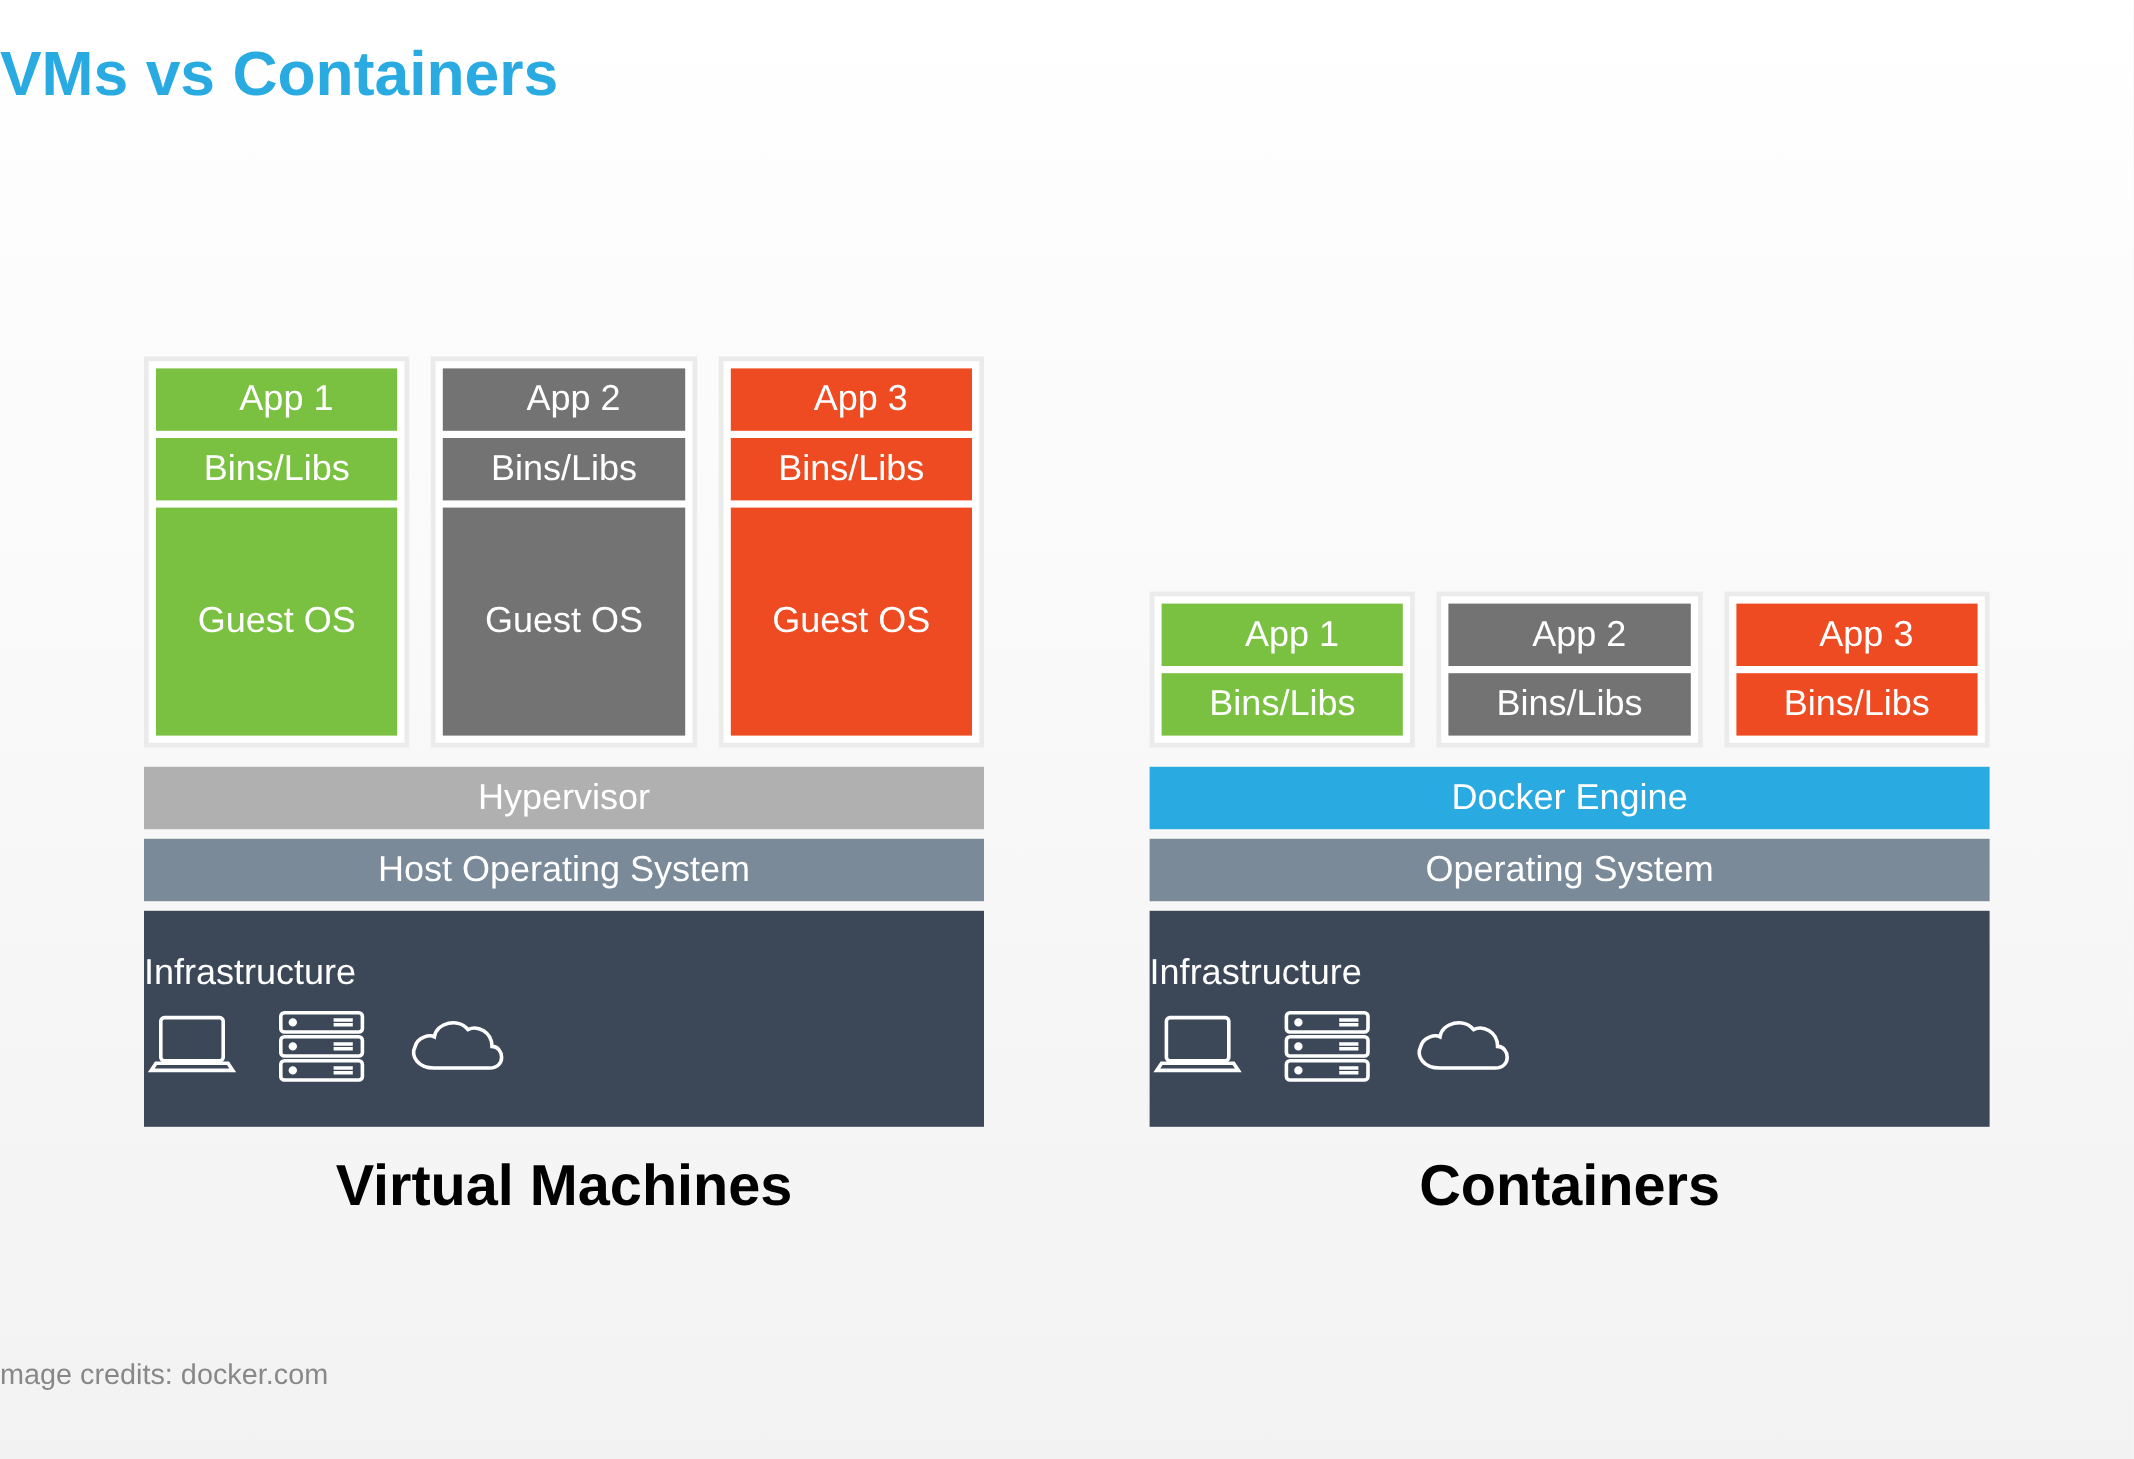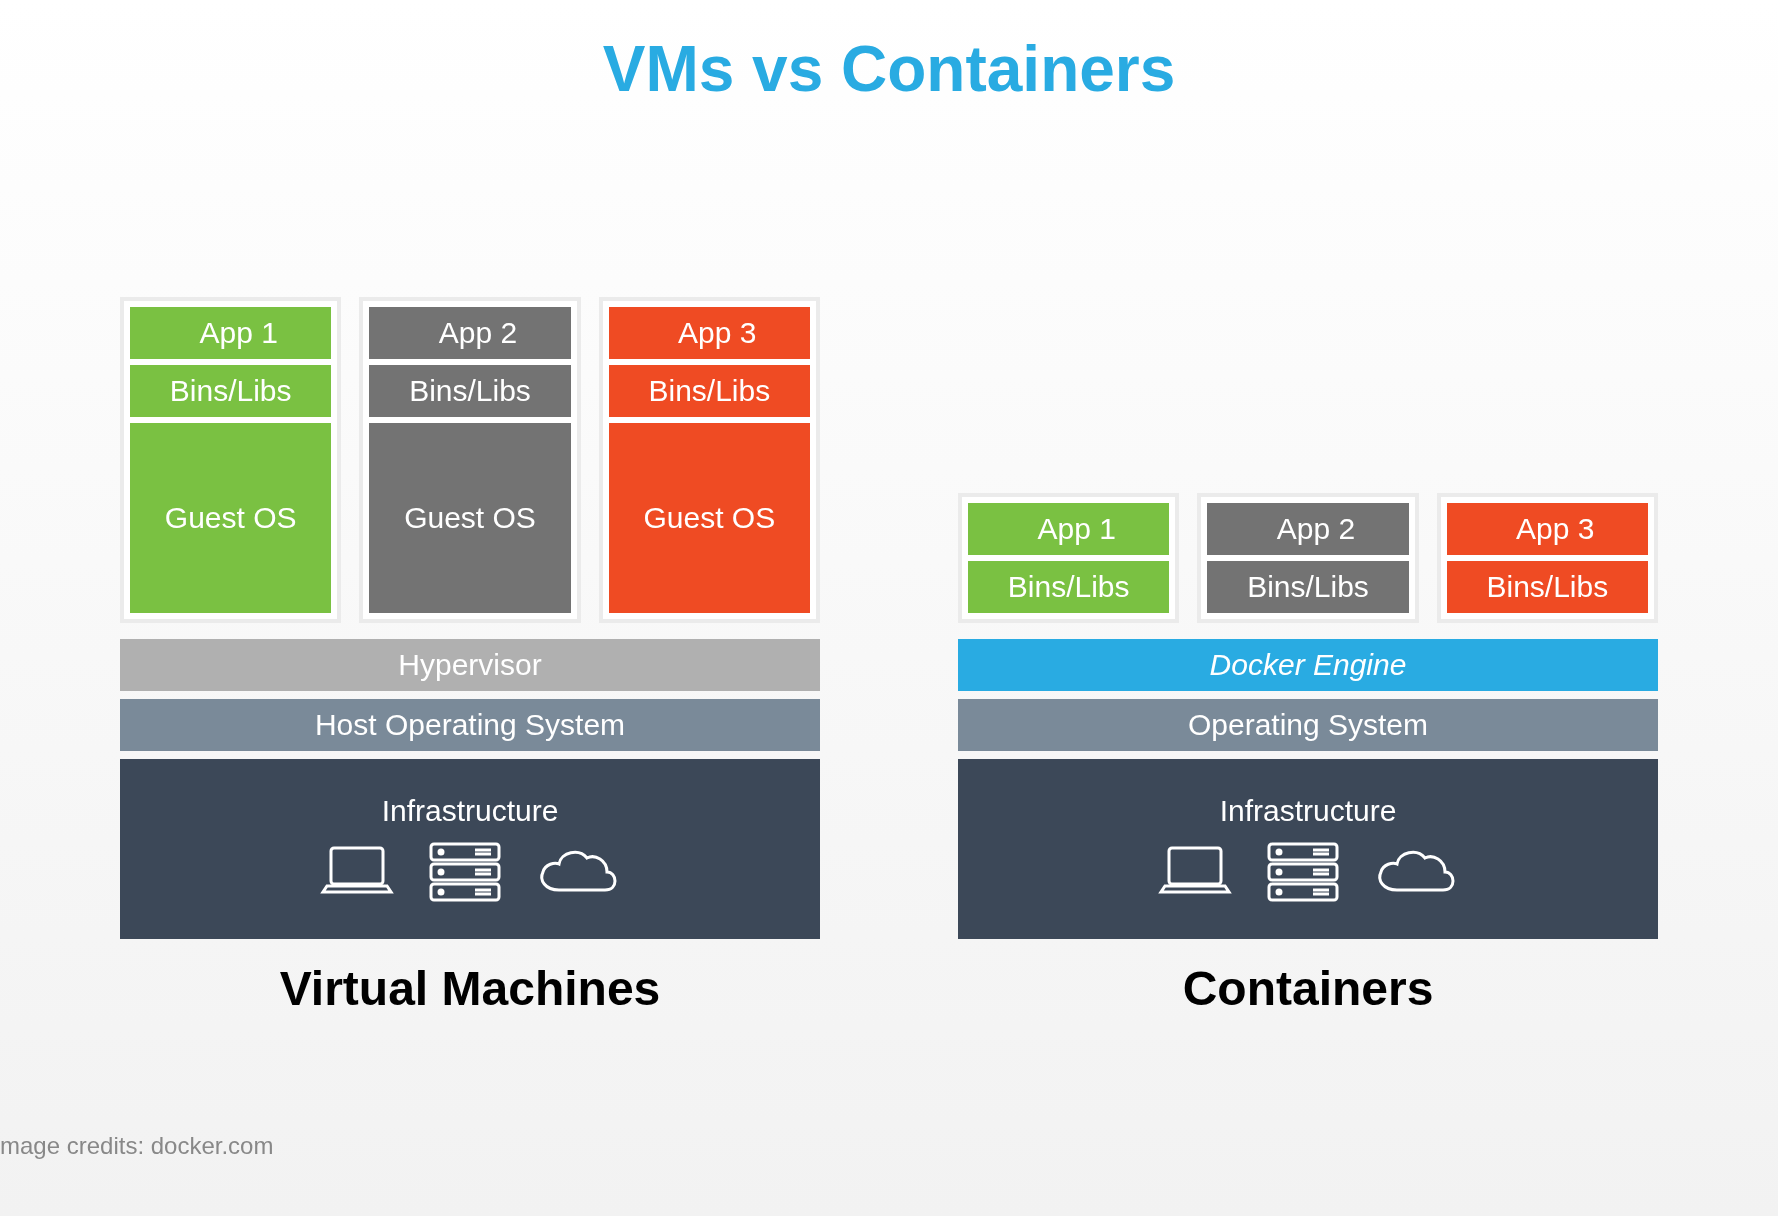--- a/index.html
+++ b/index.html
@@ -1,37 +1,37 @@
 <!DOCTYPE html>
 <html><head>
 <meta charset="utf-8">
 <style>
   html,body{margin:0;padding:0;width:1778px;height:1216px;background:#f5f5f5;font-family:Arial,Helvetica,sans-serif;overflow:hidden;}
   .slide{position:relative;width:1778px;height:1216px;background:linear-gradient(180deg,#ffffff 0%,#f2f2f2 100%);}
-  .title{position:absolute;top:32px;left:0;right:0;text-align:center;color:#29abe2;font-size:64px;font-weight:bold;}
+  .title{position:absolute;top:32px;left:0;right:0;color:#29abe2;font-size:52px;font-weight:bold;}
   .columns{position:absolute;top:190px;left:120px;right:120px;bottom:200px;display:flex;justify-content:space-between;}
   .col{display:flex;flex-direction:column;justify-content:flex-end;}
   .col.vm{width:700px;}
   .col.cont{width:700px;}
   .stack-row{display:flex;justify-content:space-between;gap:18px;}
   .vm .stack-row{margin-bottom:8px;}
   .cont .stack-row{margin-bottom:8px;}
   .stack{flex:1;display:flex;flex-direction:column;gap:6px;border:4px solid rgba(0,0,0,0.08);padding:6px 6px;background:#fff;}
   .cell{color:#fff;font-size:30px;display:flex;align-items:center;justify-content:center;font-weight:400;}
   .app{height:52px;padding-left:16px;}
   .bins{height:52px;}
   .guest{height:190px;}
   .green{background:#7ac142;}
   .orange{background:#737373;}
   .red{background:#ef4b23;}
   .layer{height:52px;color:#fff;font-size:30px;display:flex;align-items:center;justify-content:center;margin-top:8px;}
   .hyper{background:#b0b0b0;}
   .hostos{background:#7a8a99;}
-  .docker{background:#29abe2;font-style:italic;}
-  .infra{background:#3c4858;height:180px;flex-direction:column;gap:12px;margin-top:8px;color:#fff;display:flex;align-items:center;justify-content:center;}
+  .docker{background:#29abe2;}
+  .infra{background:#3c4858;height:180px;flex-direction:column;gap:12px;margin-top:8px;color:#fff;display:flex;justify-content:center;}
   .infra-label{font-size:30px;}
   .infra-icons{display:flex;gap:28px;align-items:center;}
   .caption{text-align:center;font-size:48px;font-weight:bold;color:#000;margin-top:22px;font-family:Arial,Helvetica,sans-serif;}
   .credits{position:absolute;bottom:56px;left:0;color:#888;font-size:24px;}
   .diag-lines{position:absolute;right:0;bottom:0;width:500px;height:300px;overflow:hidden;pointer-events:none;}
   svg{display:block;}
 </style>
 </head>
 <body>
 

